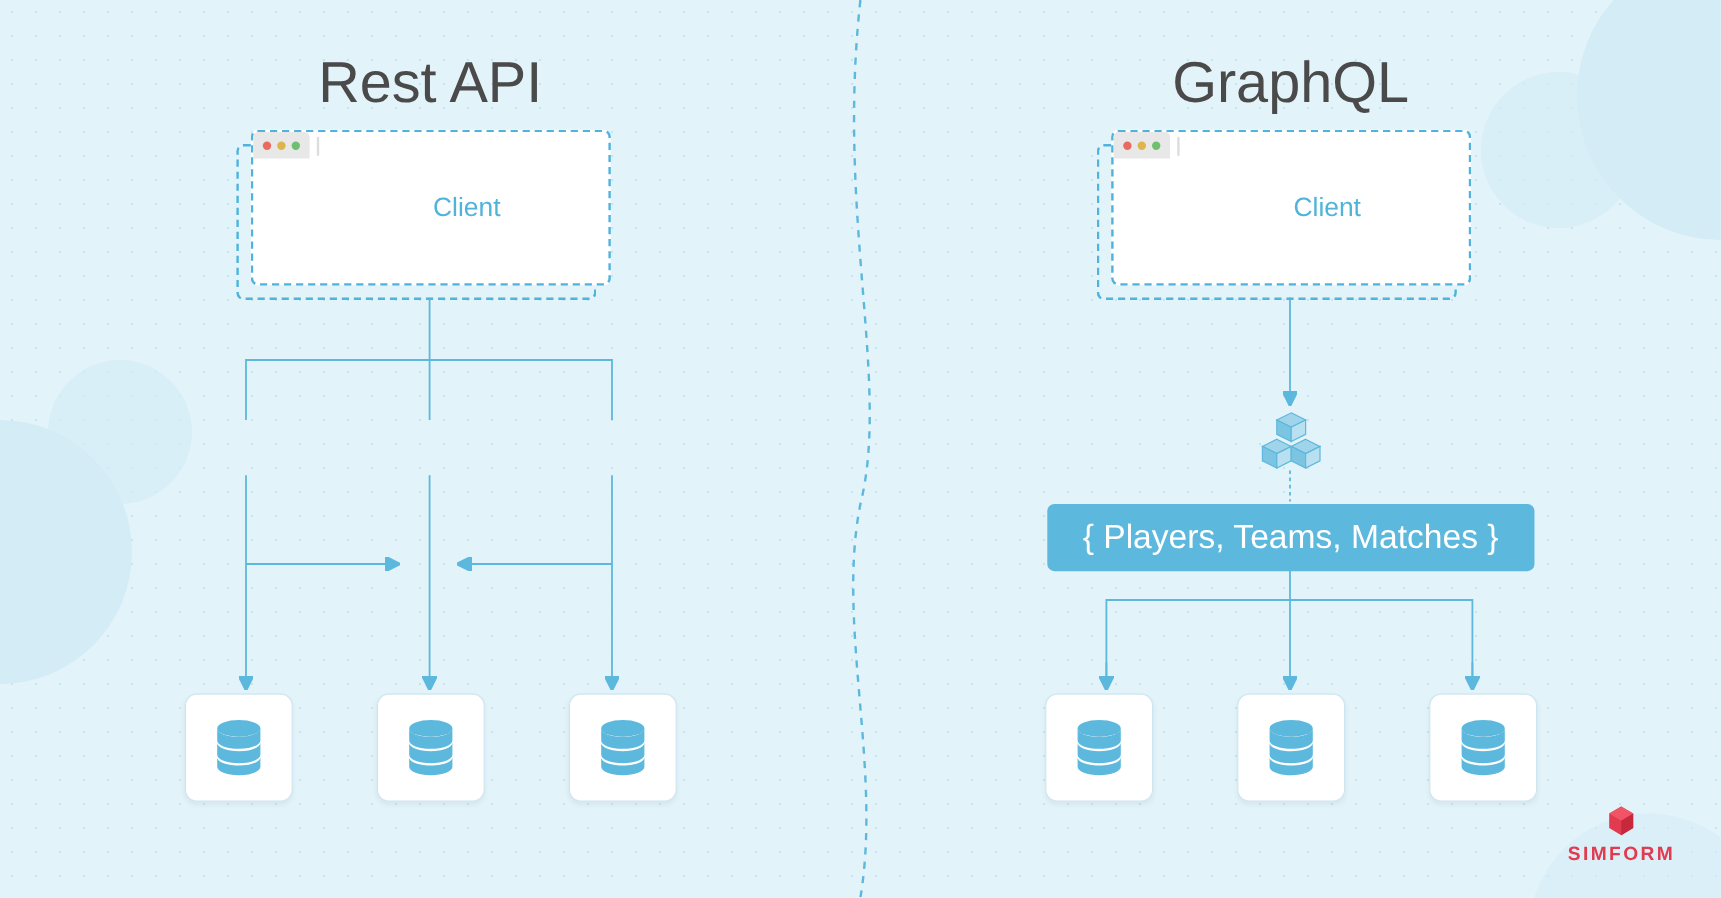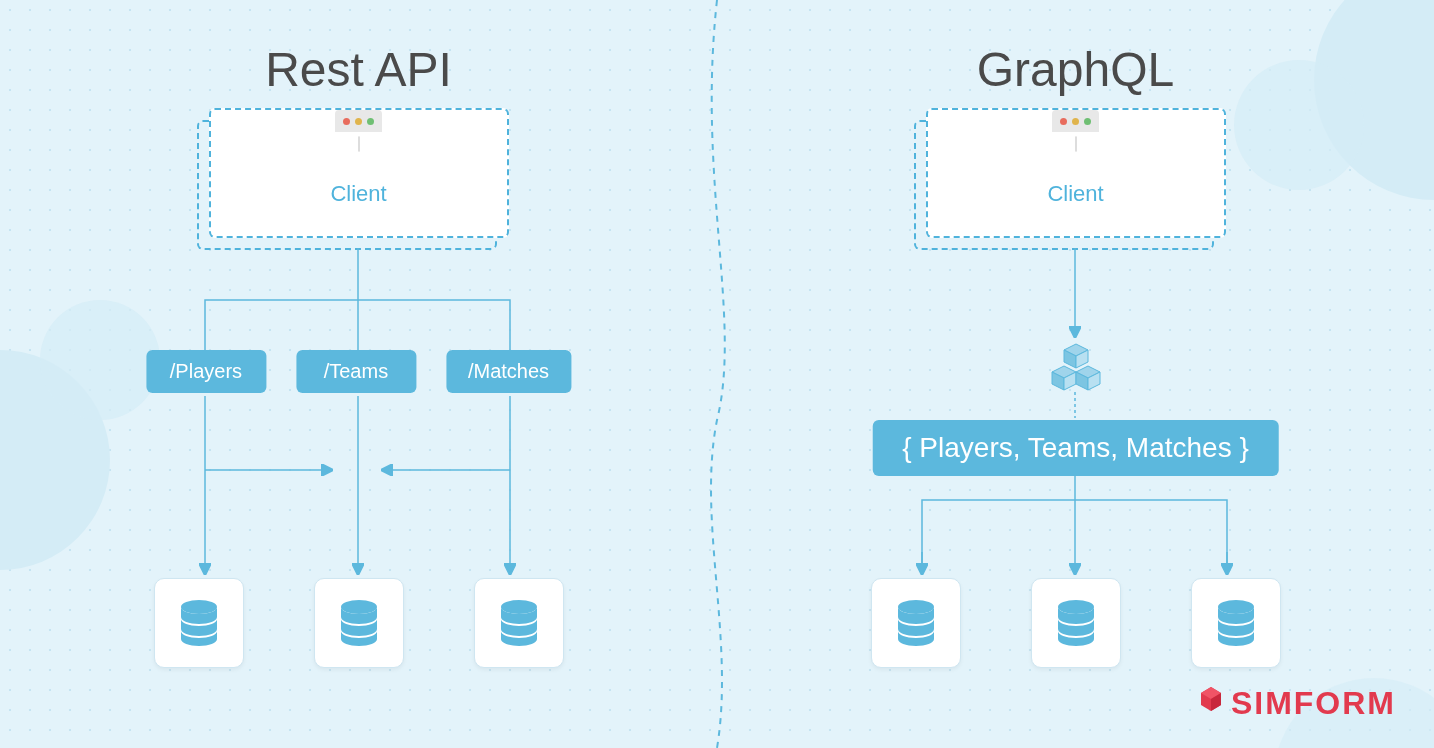--- a/index.html
+++ b/index.html
@@ -69,22 +69,21 @@
     background: transparent;
   }
   .client-front {
     position: absolute;
     left: 0; top: 0;
     width: 300px; height: 130px;
     border: 2px dashed #4fb3dc;
     border-radius: 6px;
     background: #ffffff;
     display: flex;
-    flex-direction: column;
-    align-items: center;
+    flex-direction: row;
   }
   .browser-bar {
     height: 22px;
     background: #e8e8e8;
     border-top-left-radius: 4px;
     border-top-right-radius: 4px;
     display:flex; align-items:center; padding:0 8px; gap:5px;
   }
   .browser-bar .dot{width:7px;height:7px;border-radius:50%;}
   .d1{background:#e86c5d;} .d2{background:#e0b44c;} .d3{background:#6fbf73;}
@@ -151,22 +150,22 @@
     stroke:#5cb8dd; stroke-width:1.5; fill:none;
   }
   .conn-svg .arrow { fill:#5cb8dd; }
 
   .cube-cluster{
     position:absolute; top:340px; left:50%; transform:translateX(-50%);
   }
 
   .logo {
     position:absolute; right:38px; bottom:26px;
-    display:flex; align-items:flex-start; gap:6px;
-    color:#e23a4e; font-weight:700; font-size:32px; letter-spacing:2px;
+    display:flex; align-items:center; gap:6px;
+    color:#e23a4e; font-weight:700; font-size:16px; letter-spacing:2px;flex-direction:column;
   }
   .logo svg{flex-shrink:0;}
 </style>
 </head>
 <body>
 
 <div class="bg-circle c1"></div>
 <div class="bg-circle c2"></div>
 <div class="bg-circle c3"></div>
 <div class="bg-circle c4"></div>
@@ -204,25 +203,20 @@
     <line x1="358" y1="300" x2="358" y2="350"></line>
 
     <line x1="205" y1="396" x2="205" y2="572" marker-end="url(#ah)"></line>
     <line x1="358" y1="396" x2="358" y2="572" marker-end="url(#ah)"></line>
     <line x1="510" y1="396" x2="510" y2="572" marker-end="url(#ah)"></line>
 
     <line x1="205" y1="470" x2="330" y2="470" marker-end="url(#ah)"></line>
     <line x1="510" y1="470" x2="384" y2="470" marker-end="url(#ah)"></line>
   </svg>
 
-  <div class="endpoint-row">
-    <div class="endpoint">/Players</div>
-    <div class="endpoint">/Teams</div>
-    <div class="endpoint">/Matches</div>
-  </div>
 
   <div class="db-row">
     <div class="db-box">
       <svg width="42" height="48" viewBox="0 0 42 48">
           <g fill="#5cb8dd">
             <ellipse cx="21" cy="8" rx="18" ry="7"></ellipse>
             <path d="M3 8v10c0 3.9 8 7 18 7s18-3.1 18-7V8c0 3.9-8 7-18 7S3 11.9 3 8z"></path>
             <path d="M3 20v10c0 3.9 8 7 18 7s18-3.1 18-7V20c0 3.9-8 7-18 7S3 23.9 3 20z"></path>
             <path d="M3 32v8c0 3.9 8 7 18 7s18-3.1 18-7v-8c0 3.9-8 7-18 7S3 35.9 3 32z"></path>
           </g>

